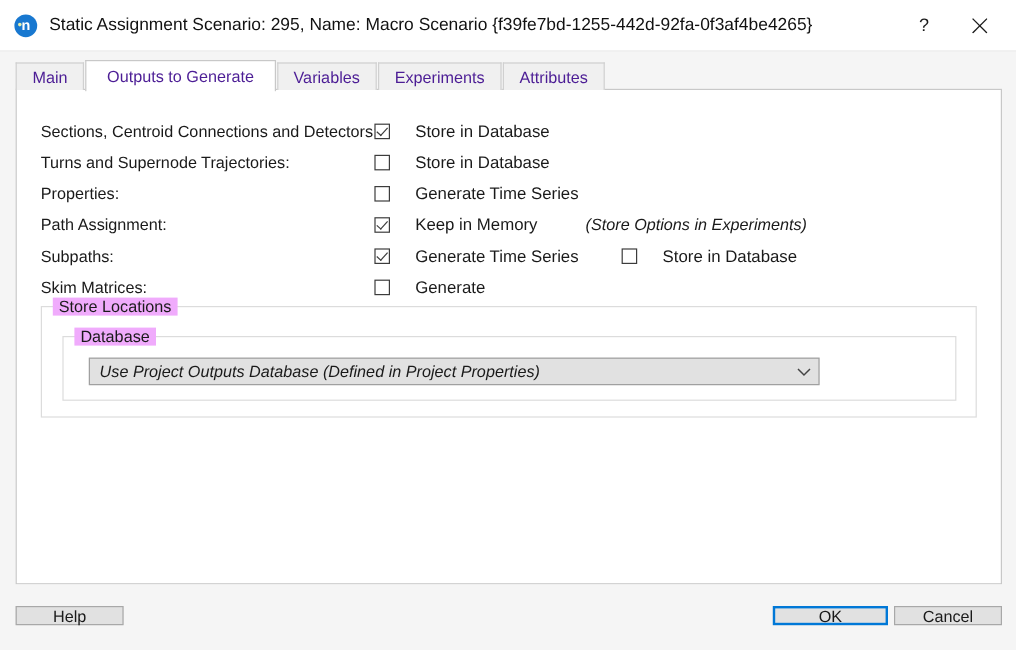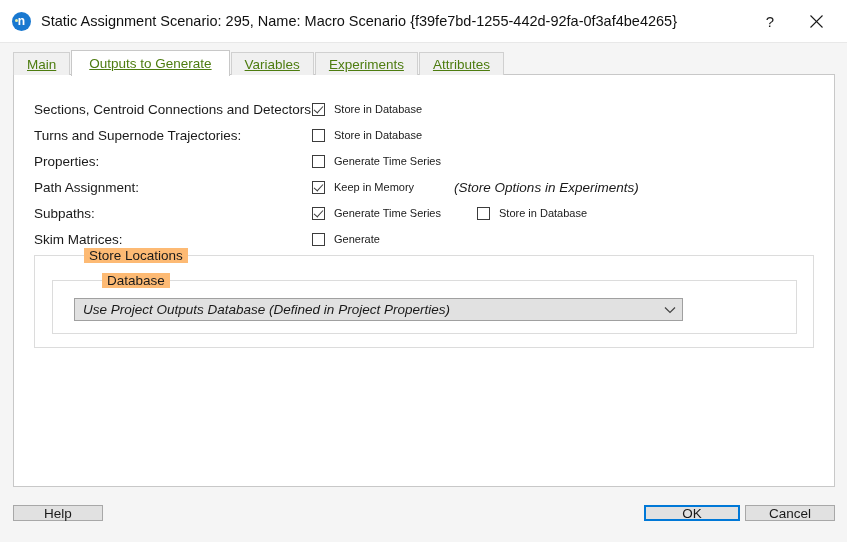--- a/index.html
+++ b/index.html
@@ -82,28 +82,27 @@
     align-items: flex-end;
     z-index: 5;
   }
   .tab {
     height: 23px;
     box-sizing: border-box;
     padding: 0 13px;
     display: flex;
     align-items: center;
     font-size: 13.5px;
-    color: #4d7c0f;
+    color: #4c1d95;
     background: #f0f0f0;
     border: 1px solid #d0d0d0;
     border-bottom: none;
     margin-right: 1px;
     white-space: nowrap;
     cursor: default;
-    text-decoration: underline;
   }
   .tab.active {
     background: #ffffff;
     height: 26px;
     border-color: #c8c8c8;
     position: relative;
     z-index: 6;
     margin-bottom: -1px;
     padding: 0 17px;
   }
@@ -150,22 +149,22 @@
   .cbox.checked::after {
     content: "";
     position: absolute;
     left: 3px; top: 0px;
     width: 4px; height: 8px;
     border: solid #3c3c3c;
     border-width: 0 1.6px 1.6px 0;
     transform: rotate(42deg);
   }
   .cb-label {
-    margin-left: 9px;
-    font-size: 11px;
+    margin-left: 21px;
+    font-size: 14px;
     color: #1a1a1a;
   }
   .cb-group.second { margin-left: 36px; }
   .hint-note {
     margin-left: 40px;
     font-style: italic;
     font-size: 13.5px;
     color: #1a1a1a;
   }
 
@@ -182,26 +181,25 @@
   .gb-inner {
     left: 17px; top: 24px;
     width: 745px; height: 54px;
     position: absolute;
     box-sizing: border-box;
     border: 1px solid #dcdcdc;
   }
   .gb-title {
     position: absolute;
     top: -8px; left: 9px;
-    background: #fdba74;
+    background: #f0abfc;
     padding: 0 5px;
     font-size: 13.5px;
     color: #1a1a1a;
     white-space: nowrap;
-    margin-left: 40px;
   }
   .combo {
     position: absolute;
     left: 21px; top: 17px;
     width: 609px; height: 23px;
     box-sizing: border-box;
     background: #e1e1e1;
     border: 1px solid #a0a0a0;
     display: flex;
     align-items: center;

